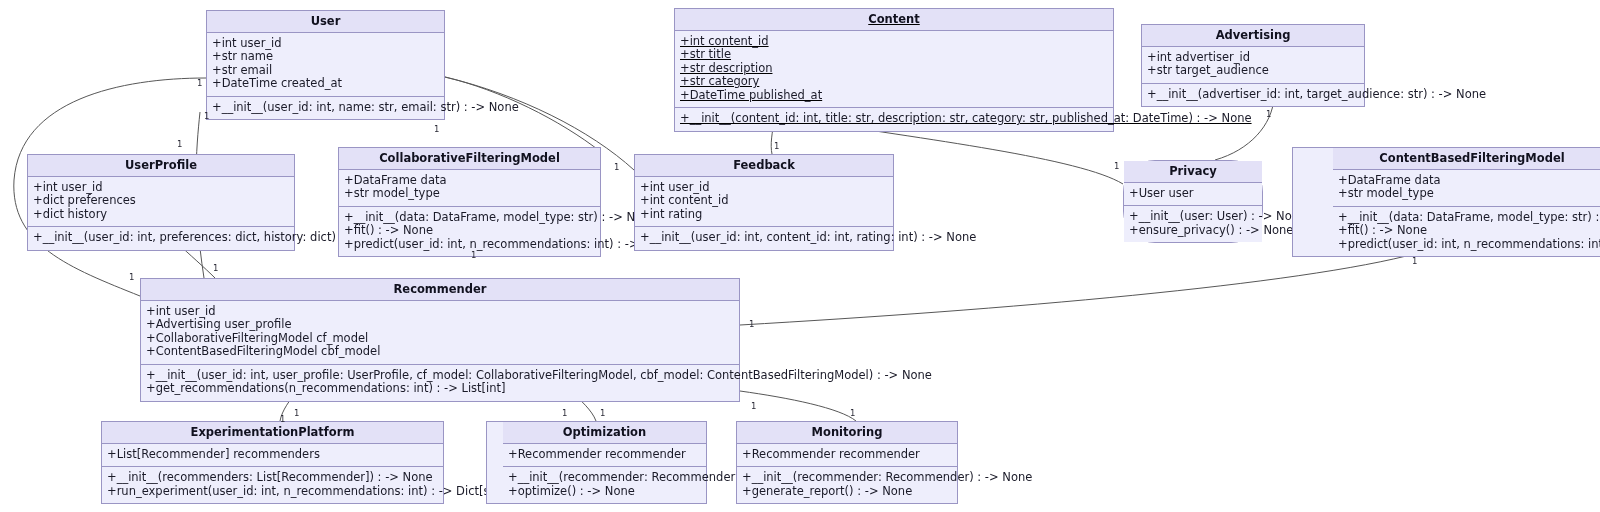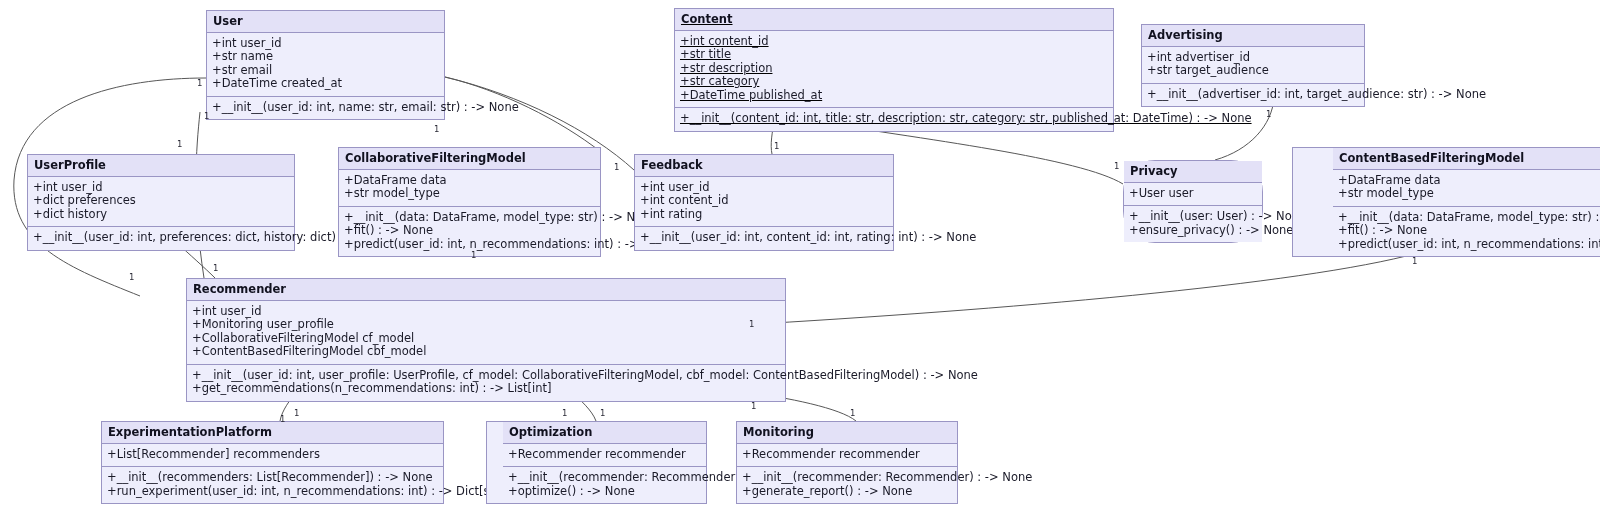--- a/index.html
+++ b/index.html
@@ -24,21 +24,21 @@
     pointer-events: none;
   }
   .uml-class {
     position: absolute;
     box-sizing: border-box;
     border: 1px solid #9a95c4;
     background: #eeeefc;
     z-index: 5;
   }
   .uml-title {
-    text-align: left;
+    text-align: center;
     font-weight: bold;
     font-size: 11.5px;
     color: #11111f;
     padding: 4px 6px 5px 6px;
     background: #e3e1f7;
     border-bottom: 1px solid #9a95c4;
     line-height: 1.05;
     white-space: nowrap;
   }
   .uml-attrs {
@@ -186,25 +186,25 @@
       <div class="uml-attrs">
         <div class="uml-line">+DataFrame data</div>
         <div class="uml-line">+str model_type</div>
       </div>
       <div class="uml-methods">
         <div class="uml-line">+__init__(data: DataFrame, model_type: str) : -&gt; None</div>
         <div class="uml-line">+fit() : -&gt; None</div>
         <div class="uml-line">+predict(user_id: int, n_recommendations: int) : -&gt; List[int]</div>
       </div>
     </div>
-    <div class="uml-class" style="left: 140px; top: 278px; width: 600px; margin-left: 46px;">
+    <div class="uml-class" style="left: 140px; top: 278px; width: 600px;">
       <div class="uml-title">Recommender</div>
       <div class="uml-attrs">
         <div class="uml-line">+int user_id</div>
-        <div class="uml-line">+Monitoring user_profile</div>
+        <div class="uml-line">+Advertising user_profile</div>
         <div class="uml-line">+CollaborativeFilteringModel cf_model</div>
         <div class="uml-line">+ContentBasedFilteringModel cbf_model</div>
       </div>
       <div class="uml-methods">
         <div class="uml-line">+__init__(user_id: int, user_profile: UserProfile, cf_model: CollaborativeFilteringModel, cbf_model: ContentBasedFilteringModel) : -&gt; None</div>
         <div class="uml-line">+get_recommendations(n_recommendations: int) : -&gt; List[int]</div>
       </div>
     </div>
     <div class="uml-class" style="left: 101px; top: 421px; width: 343px;">
       <div class="uml-title">ExperimentationPlatform</div>

